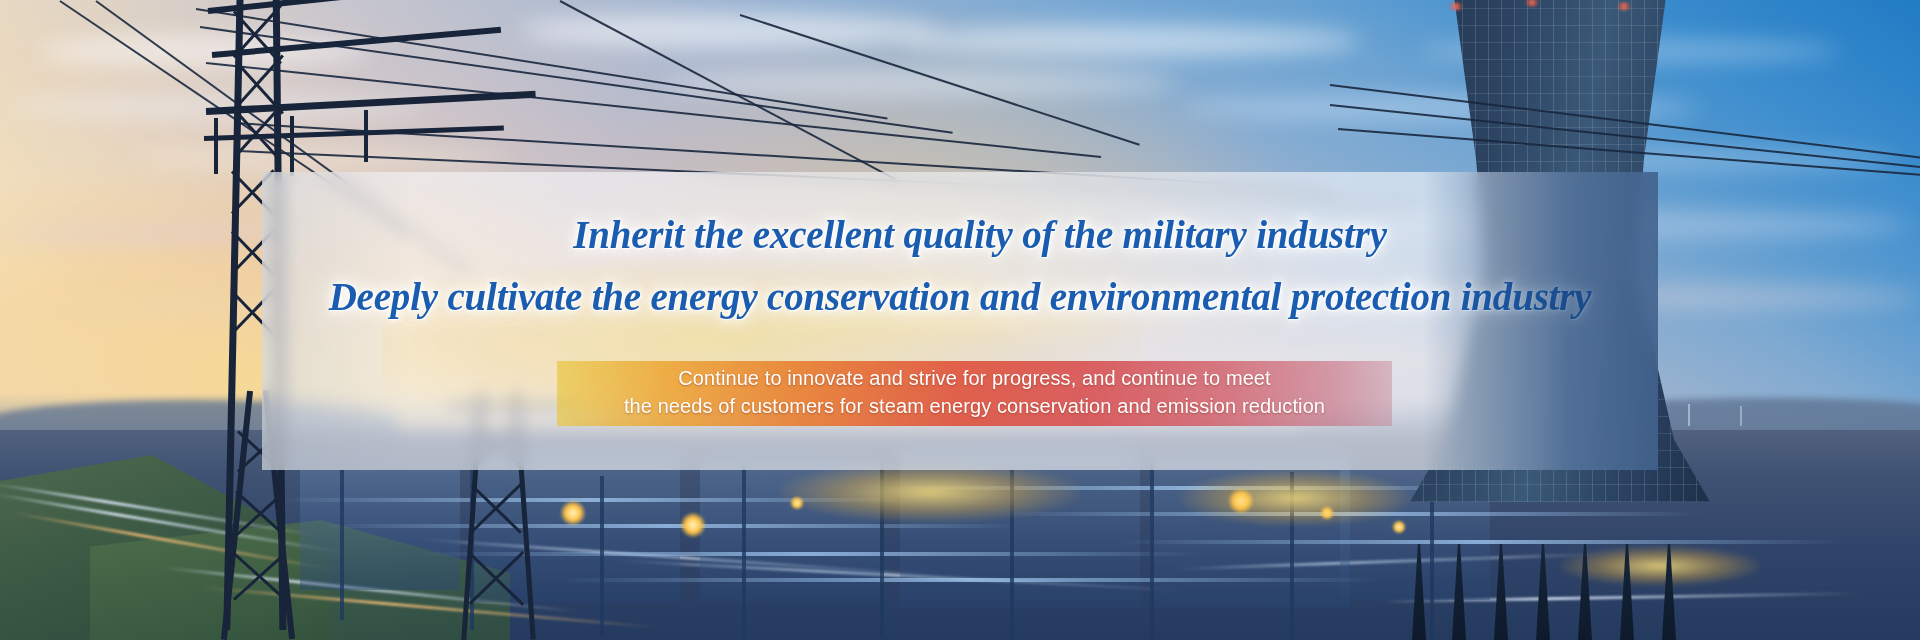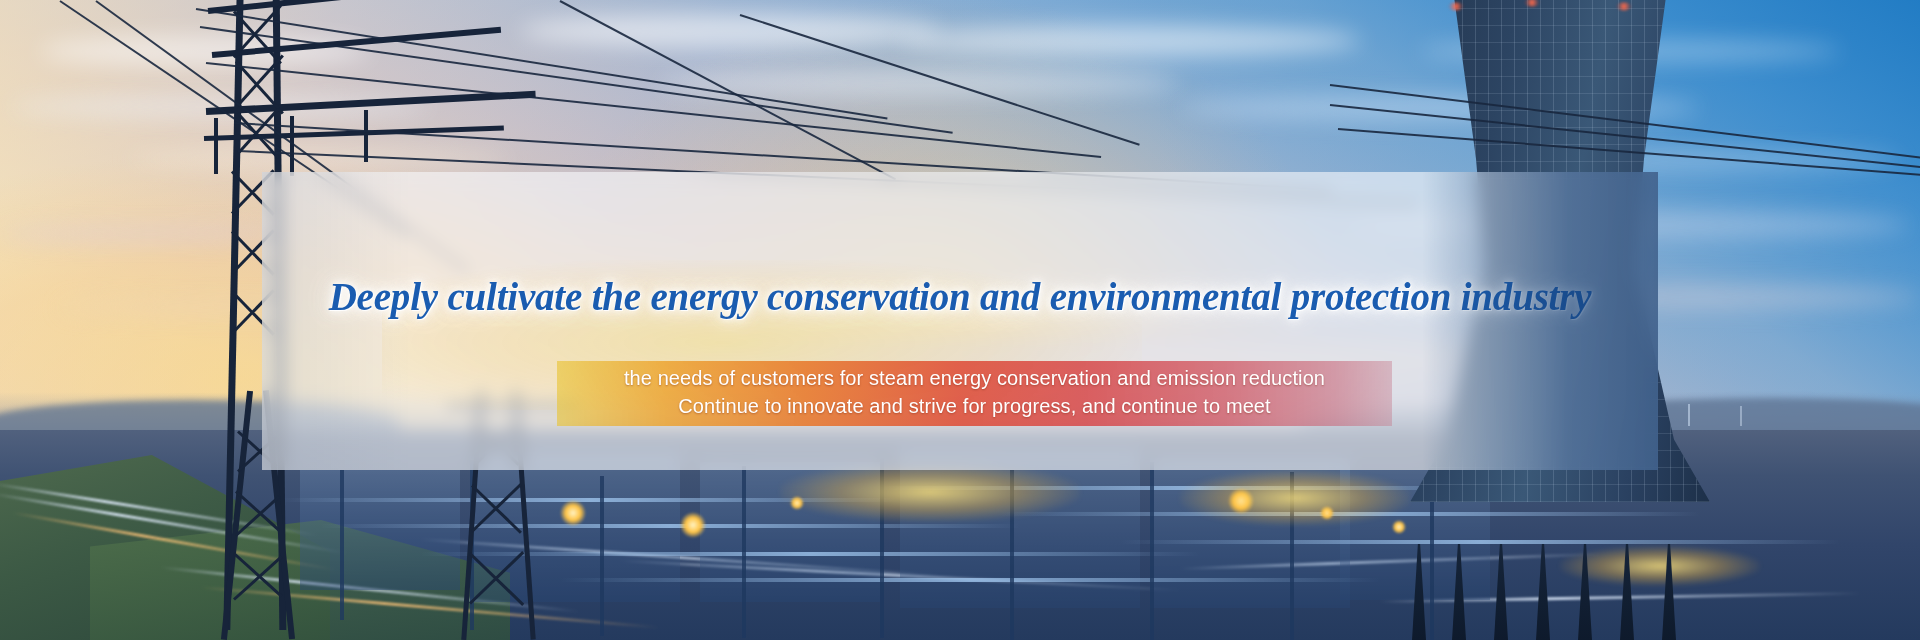--- a/index.html
+++ b/index.html
@@ -419,27 +419,28 @@
     <div class="wire" style="left:560px;top:0px;width:380px;transform:rotate(28deg);"></div>
     <div class="wire" style="left:740px;top:14px;width:420px;transform:rotate(18deg);"></div>
   </div>
 
   <div class="panel">
     <div class="panel-inner">
 
       <div class="panel-warm"></div>
       <div class="panel-tint-left"></div>
 
+      <h1 class="headline headline-1">Inherit the excellent quality of the military industry</h1>
 
       <h2 class="headline headline-2">Deeply cultivate the energy conservation and environmental protection industry</h2>
 
       <div class="subtitle-band"></div>
 
       <div class="subtitle">
+        <span class="subtitle-line">Continue to innovate and strive for progress, and continue to meet</span>
         <span class="subtitle-line">the needs of customers for steam energy conservation and emission reduction</span>
-        <span class="subtitle-line">Continue to innovate and strive for progress, and continue to meet</span>
       </div>
 
       <div class="panel-tint-right"></div>
     </div>
   </div>
 
 </div>
 
 </body></html>

